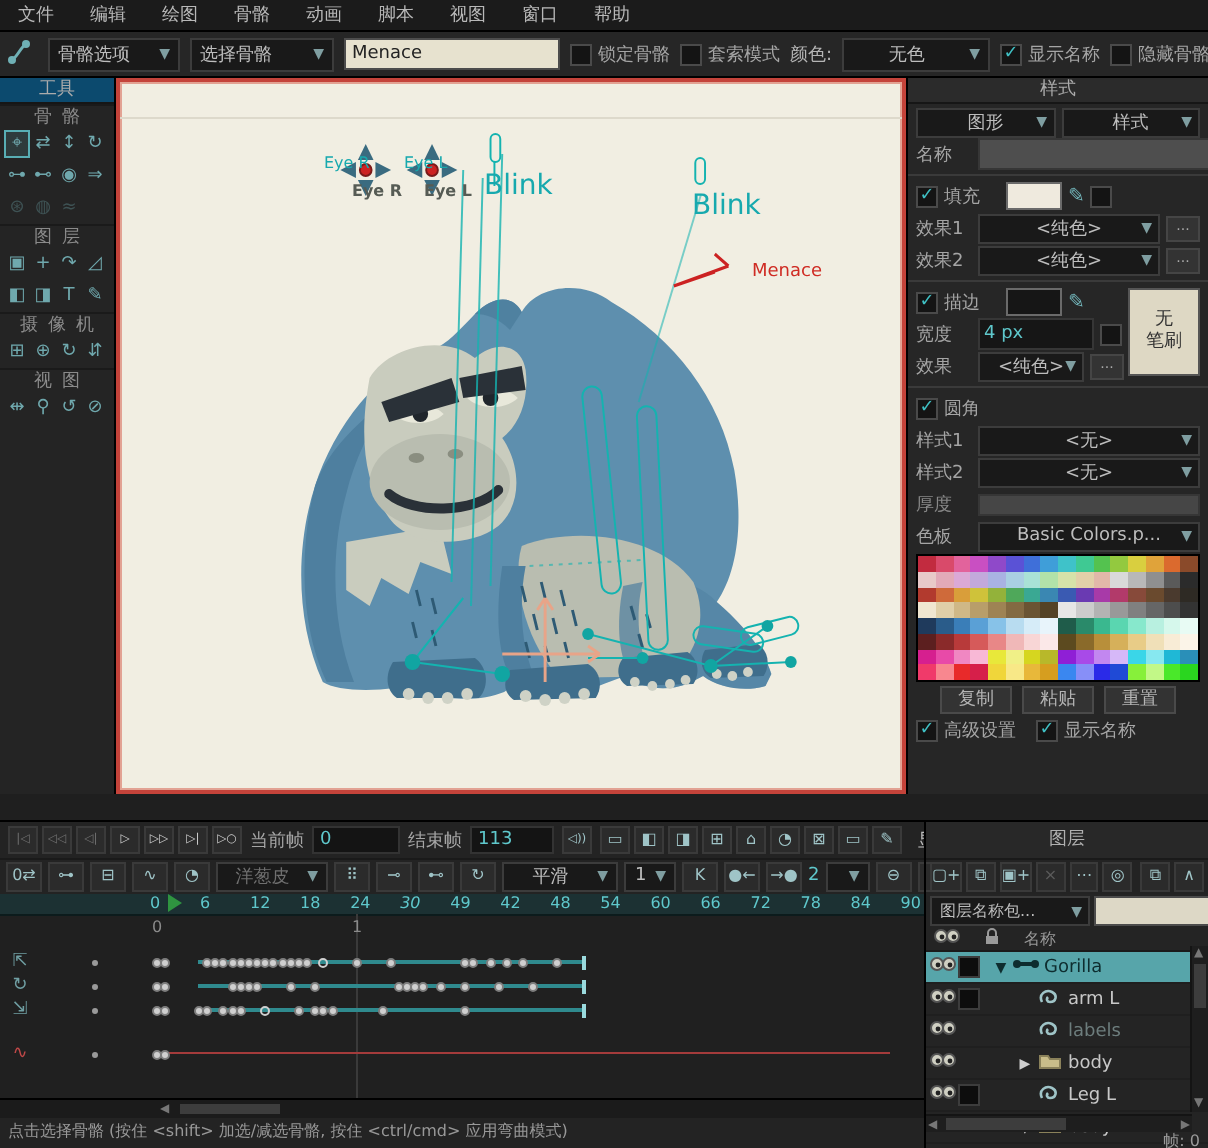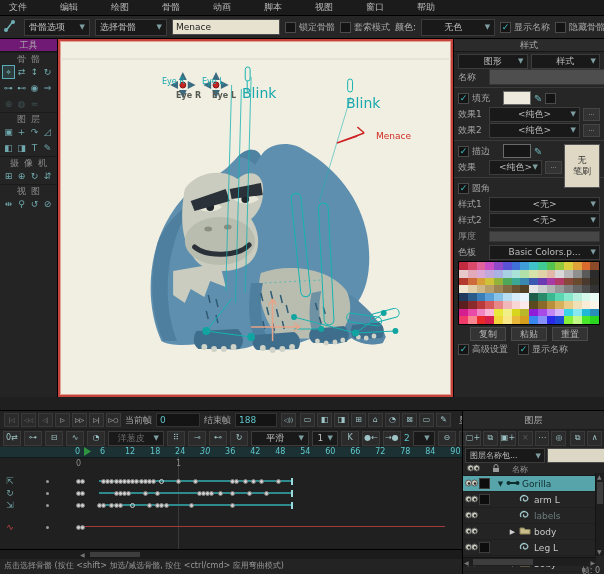--- a/index.html
+++ b/index.html
@@ -2,36 +2,36 @@
 <html><head>
 <meta charset="utf-8">
 <style>
   html,body{margin:0;padding:0;background:#101010;}
   .app{position:relative;width:604px;height:574px;background:#1f1f1f;
        font-family:"DejaVu Sans",sans-serif;font-size:9px;color:#b5b5b5;
        overflow:hidden;user-select:none;}
   
   .titlebar{height:15px;background:#141414;display:flex;align-items:center;gap:5px;padding-left:5px;font-size:9px;color:#c2c2c2;}
   .logo{width:9px;height:9px;border-radius:50%;background:#c33431;flex:0 0 auto;box-shadow:inset 0 0 0 1px #7e1f1d;}
-  .menubar{height:15px;background:#1b1b1b;display:flex;align-items:center;border-bottom:1px solid #000;gap:15px;}
+  .menubar{height:15px;background:#1b1b1b;display:flex;align-items:center;border-bottom:1px solid #000;}
   .menu-item{padding:1px 9px;color:#b8b8b8;}
   
   .optionsbar{height:22px;background:#262626;display:flex;align-items:center;gap:5px;padding:0 3px;border-bottom:1px solid #000;white-space:nowrap;}
   .dd{background:#191919;border:1px solid #3c3c3c;height:15px;display:flex;align-items:center;justify-content:space-between;padding:0 4px;color:#bdbdbd;flex:0 0 auto;}
   .dd .arr{color:#7f9ea1;font-size:7px;margin-left:4px;}
   .dd.center span:first-child{margin:0 auto;}
   .w56{width:56px}.w62{width:62px}.w64{width:64px}
   .beige{background:#e7e2cf;border:1px solid #4c4c4c;color:#222;height:14px;width:100px;font:9px "DejaVu Sans",sans-serif;padding:0 3px;flex:0 0 auto;}
   .cbwrap{display:flex;align-items:center;gap:3px;flex:0 0 auto;color:#a5a5a5;}
   .cb{width:9px;height:9px;background:#141414;border:1px solid #4a4a4a;display:inline-flex;align-items:center;justify-content:center;color:#3fc0c4;font-size:9px;line-height:9px;flex:0 0 auto;}
   .tool-cur{width:18px;text-align:center;}
   
   .main{display:flex;height:358px;}
   .toolbox{width:57px;background:#242424;border-right:1px solid #000;flex:0 0 auto;}
-  .tb-title{height:12px;background:#701a75;text-align:center;color:#ababab;line-height:12px;border-bottom:1px solid #161616;}
+  .tb-title{height:12px;background:#0c4a6e;text-align:center;color:#ababab;line-height:12px;border-bottom:1px solid #161616;}
   .tb-label{height:11px;text-align:center;color:#8a8a8a;letter-spacing:5px;line-height:12px;padding-left:5px;border-top:1px solid #1a1a1a;}
   .tb-grid{display:flex;flex-wrap:wrap;padding:1px 2px;}
   .tb-tool{width:11px;height:12px;margin:1px;color:#6fa8ad;font-size:9px;line-height:12px;text-align:center;}
   .tb-tool.sel{outline:1px solid #58aeb4;background:#2e3b3c;}
   .tb-tool.dim{opacity:.35;}
   .canvas-wrap{flex:1;position:relative;background:#303030;}
   .canvas{position:absolute;inset:0;background:#f1eee2;border:2px solid #c4433a;box-shadow:inset 0 0 0 1px #e2a293;}
   .canvas svg.art{position:absolute;inset:0;width:100%;height:100%;}
   .ov{position:absolute;font-size:8px;pointer-events:none;}
   .ov.teal{color:#17a9ae;}
@@ -375,20 +375,25 @@
       <div class="strokeblock">
         <div class="nobrush">
           <span>无</span>
           <span>笔刷</span>
         </div>
         <div class="sp-row">
           <span class="cb">✓</span>
           <label>描边</label>
           <span class="swatch" style="background: rgb(22, 22, 22);"></span>
           <span class="eyedrop">✎</span>
+        </div>
+        <div class="sp-row">
+          <label>宽度</label>
+          <input class="sp-input" style="background: rgb(22, 22, 22); color: rgb(95, 200, 204); max-width: 52px;" value="4 px">
+          <span class="cb"></span>
         </div>
         <div class="sp-row">
           <label>效果</label>
           <div class="sp-dd">
               <span>&lt;纯色&gt;</span>
               <span class="arr">▼</span>
             </div>
           <span class="dotbtn">...</span>
         </div>
       </div>
@@ -578,21 +583,21 @@
           <span class="tr-btn dim">◁◁</span>
           <span class="tr-btn dim">◁|</span>
           <span class="tr-btn">▷</span>
           <span class="tr-btn">▷▷</span>
           <span class="tr-btn">▷|</span>
           <span class="tr-btn">▷○</span>
         </span>
       <span class="fieldlbl">当前帧</span>
       <span class="field" style="width:36px">0</span>
       <span class="fieldlbl">结束帧</span>
-      <span class="field" style="width:34px">188</span>
+      <span class="field" style="width:34px">113</span>
       <span class="lay-btn" style="font-size:6px">◁))</span>
       <span id="layouts" style="display:flex;gap:2px">
           <span class="lay-btn">▭</span>
           <span class="lay-btn">◧</span>
           <span class="lay-btn">◨</span>
           <span class="lay-btn">⊞</span>
           <span class="lay-btn">⌂</span>
           <span class="lay-btn">◔</span>
           <span class="lay-btn">⊠</span>
           <span class="lay-btn">▭</span>
@@ -652,21 +657,21 @@
       </div>
 
     <div class="tl-area" id="tlarea">
       <div class="ruler" id="ruler">
           <span class="tick" style="left: 75px;">0</span>
           <span class="tick" style="left: 100.02px;">6</span>
           <span class="tick" style="left: 125.04px;">12</span>
           <span class="tick" style="left: 150.06px;">18</span>
           <span class="tick" style="left: 175.08px;">24</span>
           <span class="tick" style="left: 200.1px; font-style: italic;">30</span>
-          <span class="tick" style="left: 225.12px;">36</span>
+          <span class="tick" style="left: 225.12px;">49</span>
           <span class="tick" style="left: 250.14px;">42</span>
           <span class="tick" style="left: 275.16px;">48</span>
           <span class="tick" style="left: 300.18px;">54</span>
           <span class="tick" style="left: 325.2px;">60</span>
           <span class="tick" style="left: 350.22px;">66</span>
           <span class="tick" style="left: 375.24px;">72</span>
           <span class="tick" style="left: 400.26px;">78</span>
           <span class="tick" style="left: 425.28px;">84</span>
           <span class="tick" style="left: 450.3px;">90</span>
         </div>

